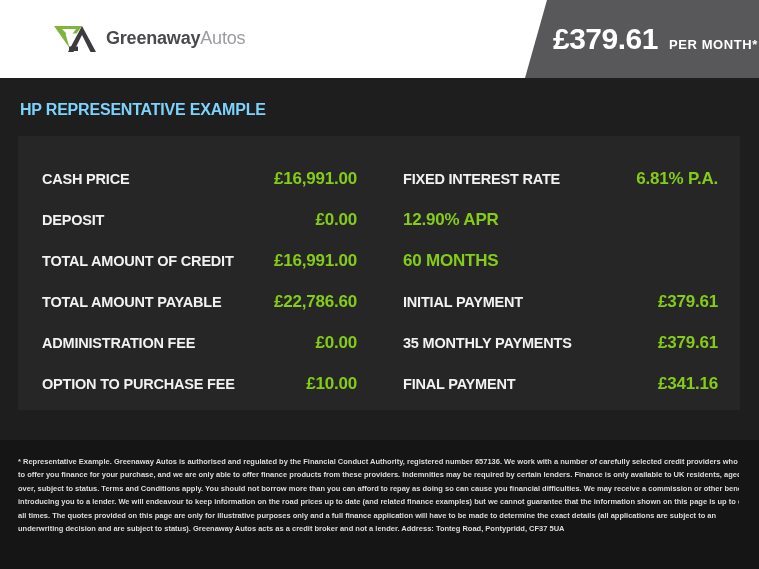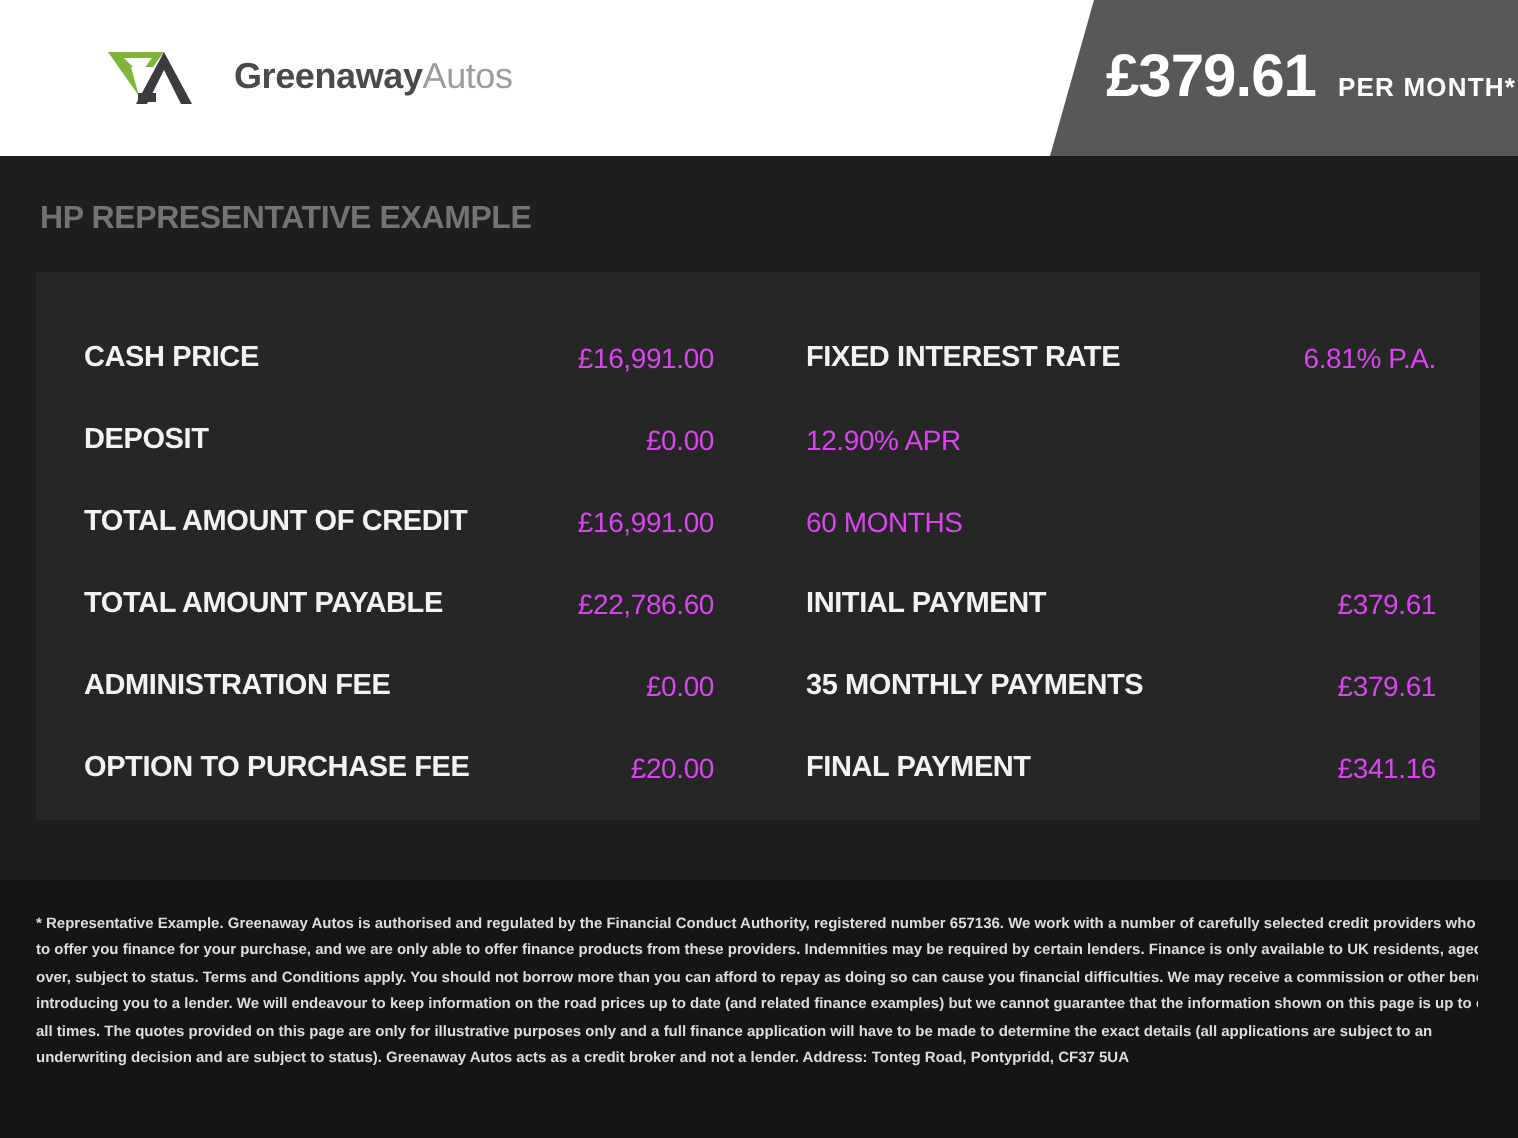--- a/index.html
+++ b/index.html
@@ -3,44 +3,44 @@
 <meta charset="utf-8">
 <style>
   html,body{margin:0;padding:0;background:#000;}
   .screen{
     position:relative;width:759px;height:569px;margin:0 auto;
     background:#1e1e1e;overflow:hidden;
     font-family:"Liberation Sans", sans-serif;
   }
   
   .header{position:relative;width:759px;height:78px;background:#ffffff;}
-  .logo{position:absolute;left:53px;top:19px;display:flex;align-items:center;gap:20px;cursor:pointer;}
+  .logo{position:absolute;left:53px;top:19px;display:flex;align-items:center;gap:9px;cursor:pointer;}
   .logo-text{font-size:18px;letter-spacing:-0.2px;}
   .logo-text .g1{font-weight:700;color:#4a4a4e;}
   .logo-text .g2{font-weight:400;color:#9c9ca0;}
   .price-band{
     position:absolute;top:0;right:0;width:234px;height:78px;background:#58585a;
     -webkit-clip-path:polygon(22px 0,100% 0,100% 100%,0 100%);
     clip-path:polygon(22px 0,100% 0,100% 100%,0 100%);
     display:flex;align-items:center;padding-left:28px;box-sizing:border-box;
   }
   .price-inner{display:flex;align-items:baseline;gap:11px;}
   .price-amount{color:#ffffff;font-size:30px;font-weight:700;letter-spacing:-0.5px;}
   .price-suffix{color:#ffffff;font-size:13px;font-weight:700;letter-spacing:0.6px;}
   
   .body-dark{position:relative;width:759px;height:362px;background:#1e1e1e;}
   .page-title{
-    margin:0;padding:23px 0 0 20px;color:#737373;font-size:16px;font-weight:700;
+    margin:0;padding:23px 0 0 20px;color:#7dd3fc;font-size:16px;font-weight:700;
     letter-spacing:-0.2px;
   }
   .panels{display:flex;margin:17px 19px 0 18px;}
   .panel{flex:1;height:274px;background:#262626;box-sizing:border-box;padding:22px 22px 0 24px;}
   .row{height:41px;display:flex;align-items:center;justify-content:space-between;}
   .row .lbl{color:#f2f2f2;font-size:14.5px;font-weight:700;letter-spacing:-0.2px;white-space:nowrap;}
-  .row .val{color:#d946ef;font-size:14px;font-weight:400;letter-spacing:-0.2px;white-space:nowrap;}
+  .row .val{color:#84cc16;font-size:17px;font-weight:700;letter-spacing:-0.2px;white-space:nowrap;}
   
   .footer{
     position:absolute;left:0;bottom:0;width:759px;height:129px;background:#151515;
     box-sizing:border-box;padding:15px 20px 0 18px;
   }
   .footer .line{
     color:#dcdcdc;font-size:7.5px;font-weight:700;line-height:13.4px;
     white-space:nowrap;overflow:hidden;
   }
 </style>
@@ -88,21 +88,21 @@
           <div class="row">
             <span class="lbl">TOTAL AMOUNT PAYABLE</span>
             <span class="val">£22,786.60</span>
           </div>
           <div class="row">
             <span class="lbl">ADMINISTRATION FEE</span>
             <span class="val">£0.00</span>
           </div>
           <div class="row">
             <span class="lbl">OPTION TO PURCHASE FEE</span>
-            <span class="val">£20.00</span>
+            <span class="val">£10.00</span>
           </div>
         </div>
       <div class="panel">
           <div class="row">
             <span class="lbl">FIXED INTEREST RATE</span>
             <span class="val">6.81% P.A.</span>
           </div>
           <div class="row">
             <span class="val">12.90% APR</span>
           </div>

